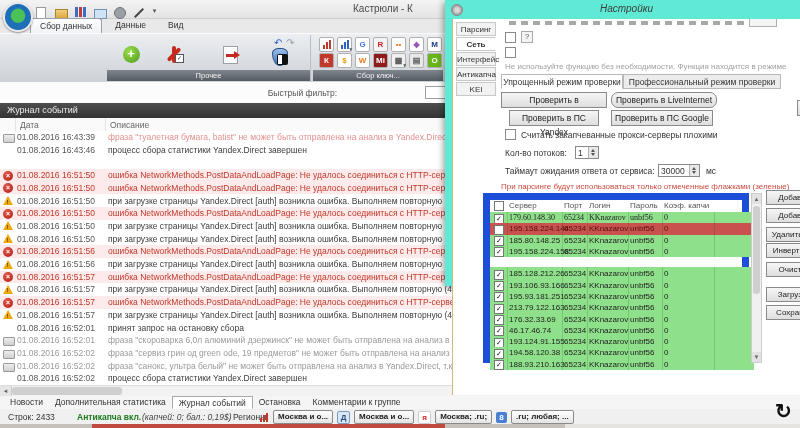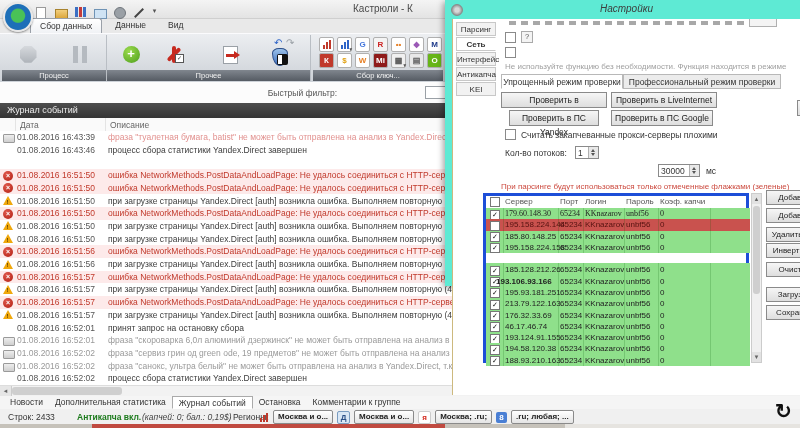--- a/index.html
+++ b/index.html
@@ -116,21 +116,21 @@
   .modetab.active{background:#fff;border-bottom-color:#fff;z-index:2;}
   .chkbtn{position:absolute;height:16px;box-sizing:border-box;background:linear-gradient(#f6f6f6,#dedede);
           border:1px solid #8a8a8a;font-size:8.5px;text-align:center;line-height:14px;color:#222;}
   .spin{position:absolute;height:13px;border:1px solid #8a8a8a;background:#fff;box-sizing:border-box;font-size:8.5px;}
   .spin .val{position:absolute;left:2px;top:1px;}
   .spin .ud{position:absolute;right:0;top:0;bottom:0;width:9px;background:#e8e8e8;border-left:1px solid #b0b0b0;}
   .spin .ud i{position:absolute;left:2px;width:0;height:0;border-left:2.5px solid transparent;border-right:2.5px solid transparent;}
   .spin .ud i.up{top:2px;border-bottom:3px solid #555;}
   .spin .ud i.dn{bottom:2px;border-top:3px solid #555;}
   #proxy-warning{position:absolute;left:48px;top:163px;color:#cc4a3f;font-size:8px;}
-  #proxy-table{position:absolute;left:30px;top:174px;width:266px;height:170px;border:3px solid #1d4ed8;box-sizing:border-box;background:#fff;}
+  #proxy-table{position:absolute;left:30px;top:174px;width:266px;height:170px;border:7px solid #1d4ed8;box-sizing:border-box;background:#fff;}
   .phead{position:absolute;top:0;left:0;right:0;height:12px;border-bottom:1px solid #ccc;font-size:8px;color:#555;}
   .phead span{position:absolute;top:1px;}
   .prow{position:absolute;left:0;width:264px;height:11.28px;font-size:8px;color:#222;}
   .prow.ok{background:#8fe08b;}
   .prow.bad{background:#c9524e;color:#551210;}
   .prow span{position:absolute;top:1px;}
   .pcb{position:absolute;left:4px;top:1.5px;width:8px;height:8px;background:#fff;border:1px solid #777;font-size:7px;line-height:8px;text-align:center;color:#111;}
   .pgrid i{position:absolute;top:0;bottom:0;width:1px;background:rgba(0,90,0,.18);}
   #proxy-scroll{position:absolute;left:298px;top:174px;width:11px;height:170px;background:#f0f0f0;border:1px solid #ccc;box-sizing:border-box;}
   #proxy-scroll .a{position:absolute;left:0;right:0;height:10px;background:#e2e2e2;font-size:6px;text-align:center;line-height:10px;color:#666;}
@@ -160,33 +160,20 @@
   <span class="qa qa-caret">▾</span>
 </div>
 
 <div class="abs" id="ribbon-tabs">
     <div class="rtab active">Сбор данных</div>
     <div class="rtab">Данные</div>
     <div class="rtab">Вид</div>
   </div>
 
 <div class="abs" id="ribbon-body">
-  <div class="rgroup" style="left:2px;width:104px;">
-    <div class="bigbtn disabled" style="left:1px;width:50px;">
-      <div class="bicon ic-stop"></div>
-      <span>Остановка
-процессов ▾</span>
-    </div>
-    <div class="bigbtn disabled" style="left:52px;width:52px;">
-      <div class="bicon ic-pause"></div>
-      <span>Приостановка
-процессов ▾</span>
-    </div>
-    <div class="glabel">Процесс</div>
-  </div>
 
   <div class="rgroup" style="left:107px;width:203px;">
     <div class="bigbtn" style="left:3px;width:42px;">
       <div class="bicon ic-add">+</div>
       <span>Добавить
 фразы</span>
     </div>
     <div class="bigbtn" style="left:47px;width:40px;">
       <div class="bicon ic-del"><i></i><i></i><b>✓</b></div>
       <span>Удалить
@@ -457,40 +444,41 @@
       <span class="cb"></span>
     </div>
     <div id="dlg-note">Не используйте функцию без необходимости. Функция находится в режиме тестирования.</div>
 
     <div id="mode-tabs">
         <div class="modetab active" style="left: 48px; width: 122px;">Упрощенный режим проверки</div>
         <div class="modetab" style="left: 170px; width: 158px;">Профессиональный режим проверки</div>
       </div>
     <div id="check-buttons">
         <div class="chkbtn" style="left: 48px; top: 73px; width: 106px;">Проверить в Yandex.Wordstat</div>
-        <div class="chkbtn" style="left: 158px; top: 73px; width: 106px;">Проверить в LiveInternet</div>
+        <div class="chkbtn" style="left: 158px; top: 73px; width: 106px; border-radius: 7px;">Проверить в LiveInternet</div>
         <div class="chkbtn" style="left: 56px; top: 91px; width: 90px;">Проверить в ПС Yandex</div>
         <div class="chkbtn" style="left: 158px; top: 91px; width: 102px;">Проверить в ПС Google</div>
       </div>
     <div id="edge-btn">С</div>
 
     <div class="cbrow" style="top:110px;">
       <span class="cb"></span>
       <span>Считать закапчеванные прокси-серверы плохими</span>
     </div>
 
     <span class="abs" style="left:52px;top:129px;">Кол-во потоков:</span>
     <div class="spin" style="left:122px;top:127px;width:24px;">
       <span class="val">1</span>
       <span class="ud">
           <i class="up"></i>
           <i class="dn"></i>
         </span>
     </div>
 
+    <span class="abs" style="left:52px;top:147px;">Таймаут ожидания ответа от сервиса:</span>
     <div class="spin" style="left:205px;top:145px;width:42px;">
       <span class="val">30000</span>
       <span class="ud">
           <i class="up"></i>
           <i class="dn"></i>
         </span>
     </div>
     <span class="abs" style="left:253px;top:147px;">мс</span>
 
     <div id="proxy-warning">При парсинге будут использоваться только отмеченные флажками (зеленые) прокси-серверы.</div>
@@ -596,21 +584,21 @@
               <i style="left: 17px;"></i>
               <i style="left: 72px;"></i>
               <i style="left: 97px;"></i>
               <i style="left: 138px;"></i>
               <i style="left: 172px;"></i>
               <i style="left: 224px;"></i>
             </div>
           </div>
           <div class="prow ok" style="top: 79.68px;">
             <div class="pcb">✓</div>
-            <span style="left: 10px; font-weight: bold;">193.106.93.166</span>
+            <span style="left: 19px;">193.106.93.166</span>
             <span style="left: 74px;">65234</span>
             <span style="left: 99px;">KKnazarov</span>
             <span style="left: 140px;">unbf56</span>
             <span style="left: 174px;">0</span>
             <div class="pgrid">
               <i style="left: 17px;"></i>
               <i style="left: 72px;"></i>
               <i style="left: 97px;"></i>
               <i style="left: 138px;"></i>
               <i style="left: 172px;"></i>

